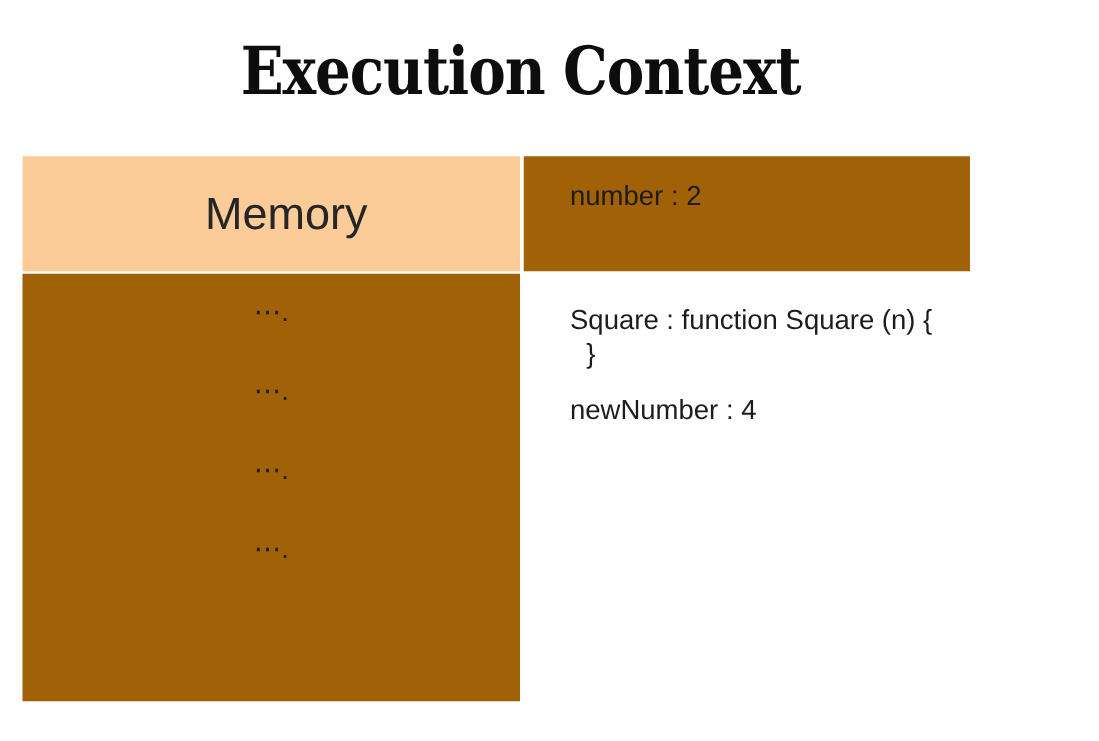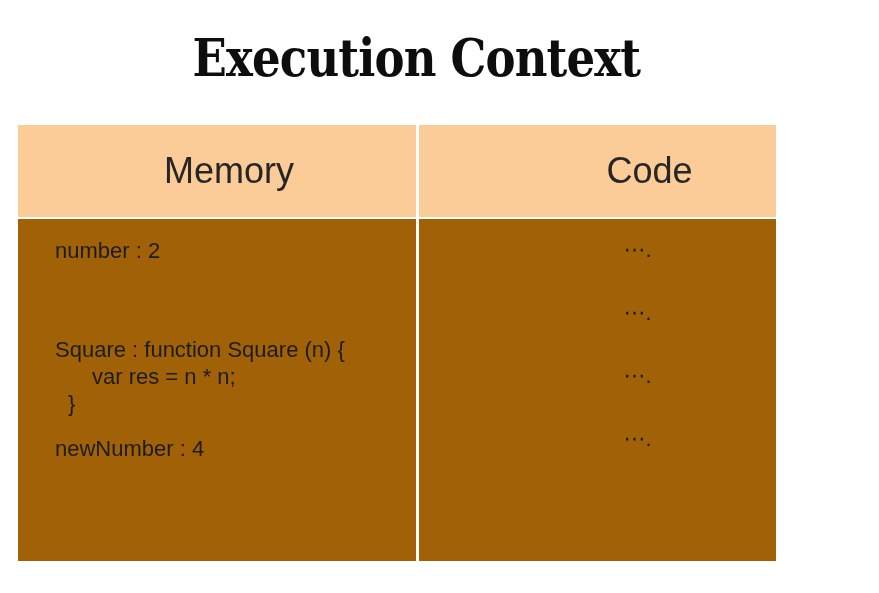--- a/index.html
+++ b/index.html
@@ -97,28 +97,24 @@
   <div class="title-wrap">
     <span class="title">Execution Context</span>
   </div>
 
   <div class="ec-table">
 
     <div class="header-cell">
       <span class="header-label">Memory</span>
     </div>
 
-    <div class="header-cell">
-      <span class="header-label">Code</span>
-    </div>
 
     <div class="body-cell memory-cell">
       <div class="mem-line">number : 2</div>
       <div class="mem-line gap-big">Square : function Square (n) {</div>
-      <div class="mem-line indent-4">var res = n * n;</div>
       <div class="mem-line indent-2">}</div>
       <div class="mem-line gap-med">newNumber : 4</div>
     </div>
 
     <div class="body-cell code-cell">
       <div class="code-line">⋯.</div>
       <div class="code-line">⋯.</div>
       <div class="code-line">⋯.</div>
       <div class="code-line">⋯.</div>
     </div>

